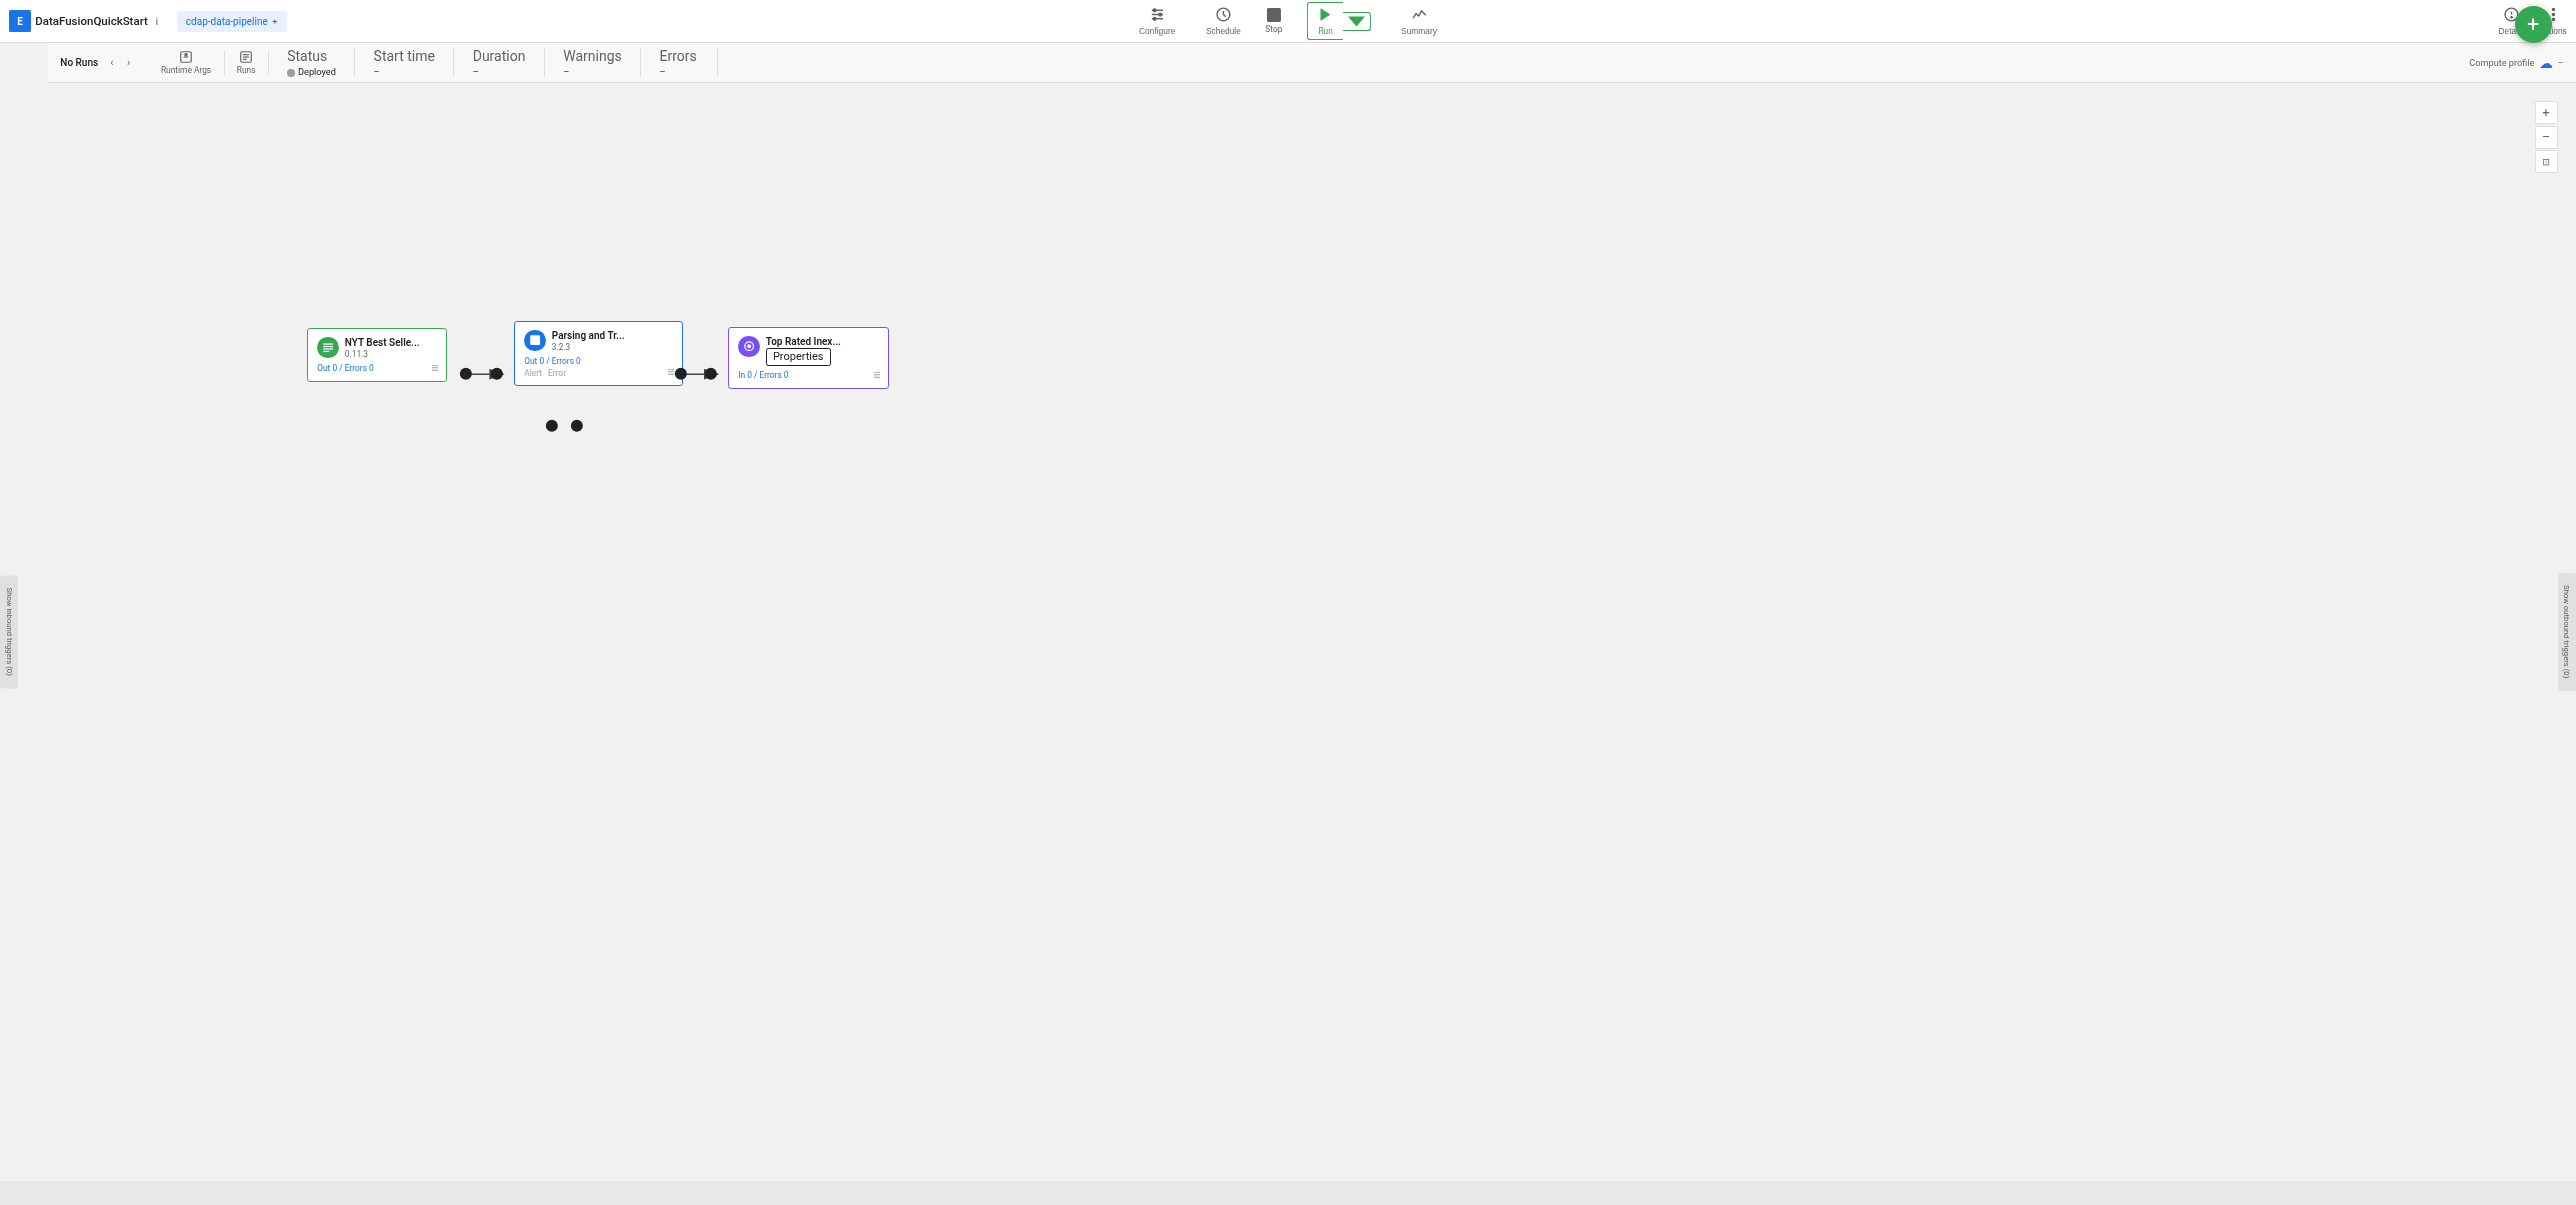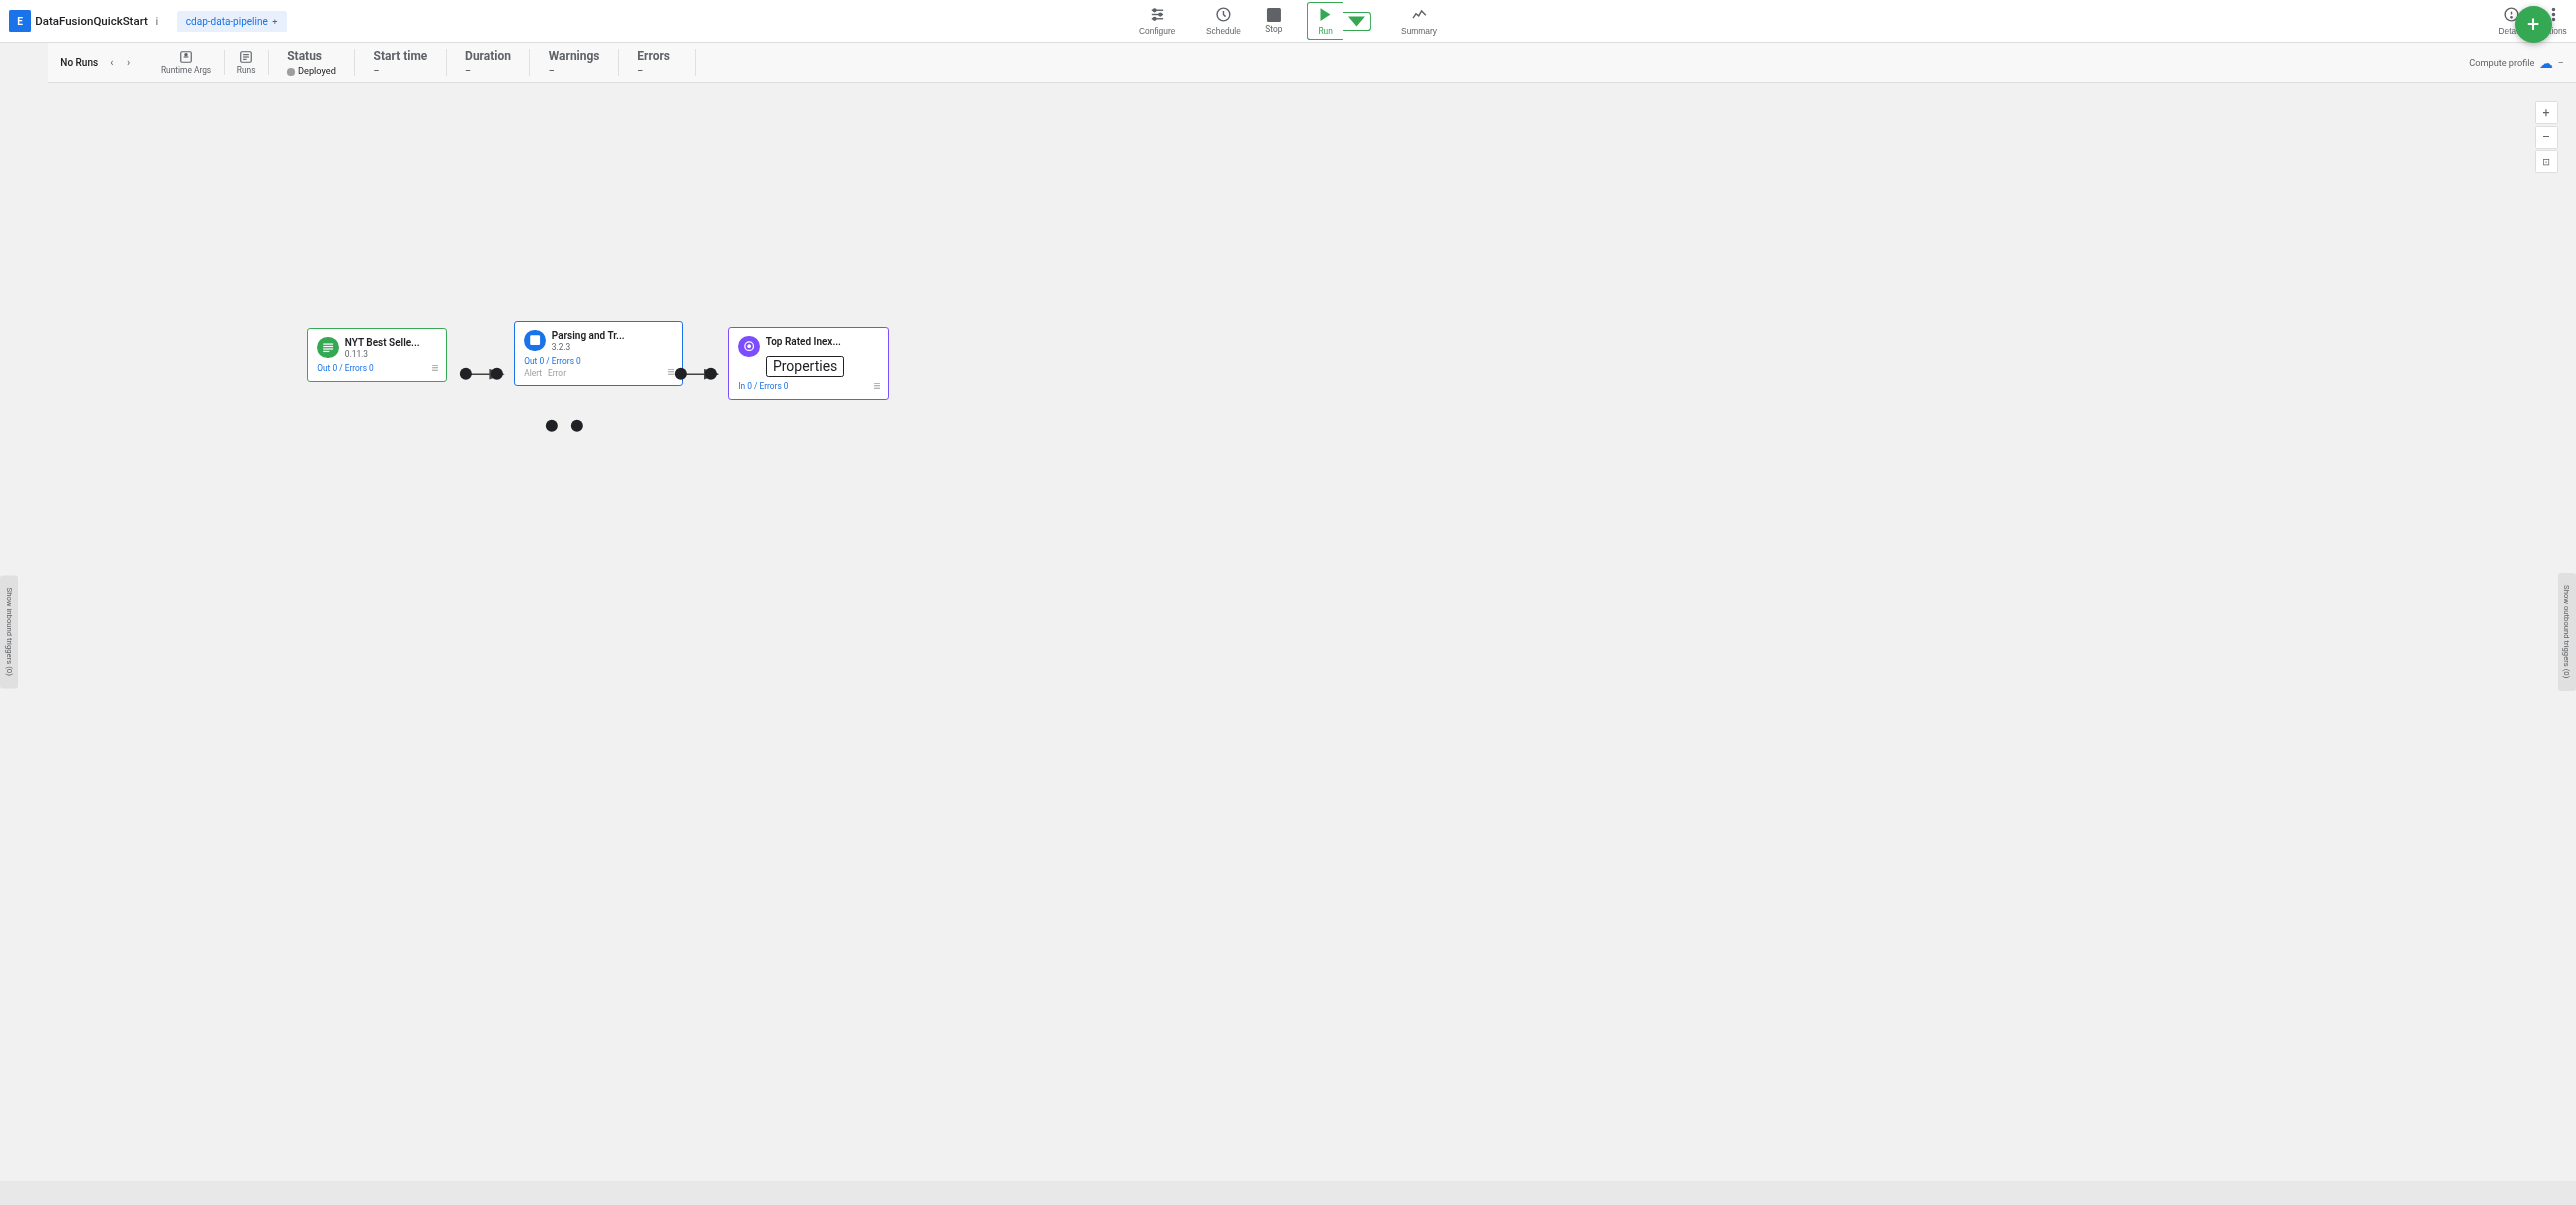--- a/index.html
+++ b/index.html
@@ -190,23 +190,23 @@
     .status-section {
       display: flex;
       flex-direction: column;
       align-items: flex-start;
       padding: 0 18.4px;
       border-right: 0.8px solid #e0e0e0;
       min-width: 77px;
     }
     .status-section:first-of-type { padding-left: 9.2px; }
     .status-label {
-      font-size: 12px;
-      color: #5f6368;
-      font-weight: 700;
+      font-size: 14px;
+      color: #5f6368;
+      font-weight: 400;
     }
     .status-value {
       font-size: 9.2px;
       color: #202124;
       display: flex; align-items: flex-end; gap: 3.1px;
       margin-top: 1.5px;
     }
     .deployed-dot {
       width: 7.7px; height: 7.7px;
       background: #9e9e9e;
@@ -309,24 +309,24 @@
       color: #9e9e9e;
       margin-top: 1.5px;
     }
 
     
     .properties-btn {
       display: inline-block;
       border: 0.8px solid #202124;
       border-radius: 2.3px;
       padding: 1.5px 6.1px;
-      font-size: 14px;
+      font-size: 11px;
       color: #202124;
       cursor: pointer;
-      margin-top: 8px;
+      margin-top: 0;
     }
 
     
     .conn-dot {
       position: absolute;
       width: 12.3px; height: 12.3px;
       background: #202124;
       border-radius: 50%;
       transform: translate(-50%, -50%);
       z-index: 5;

